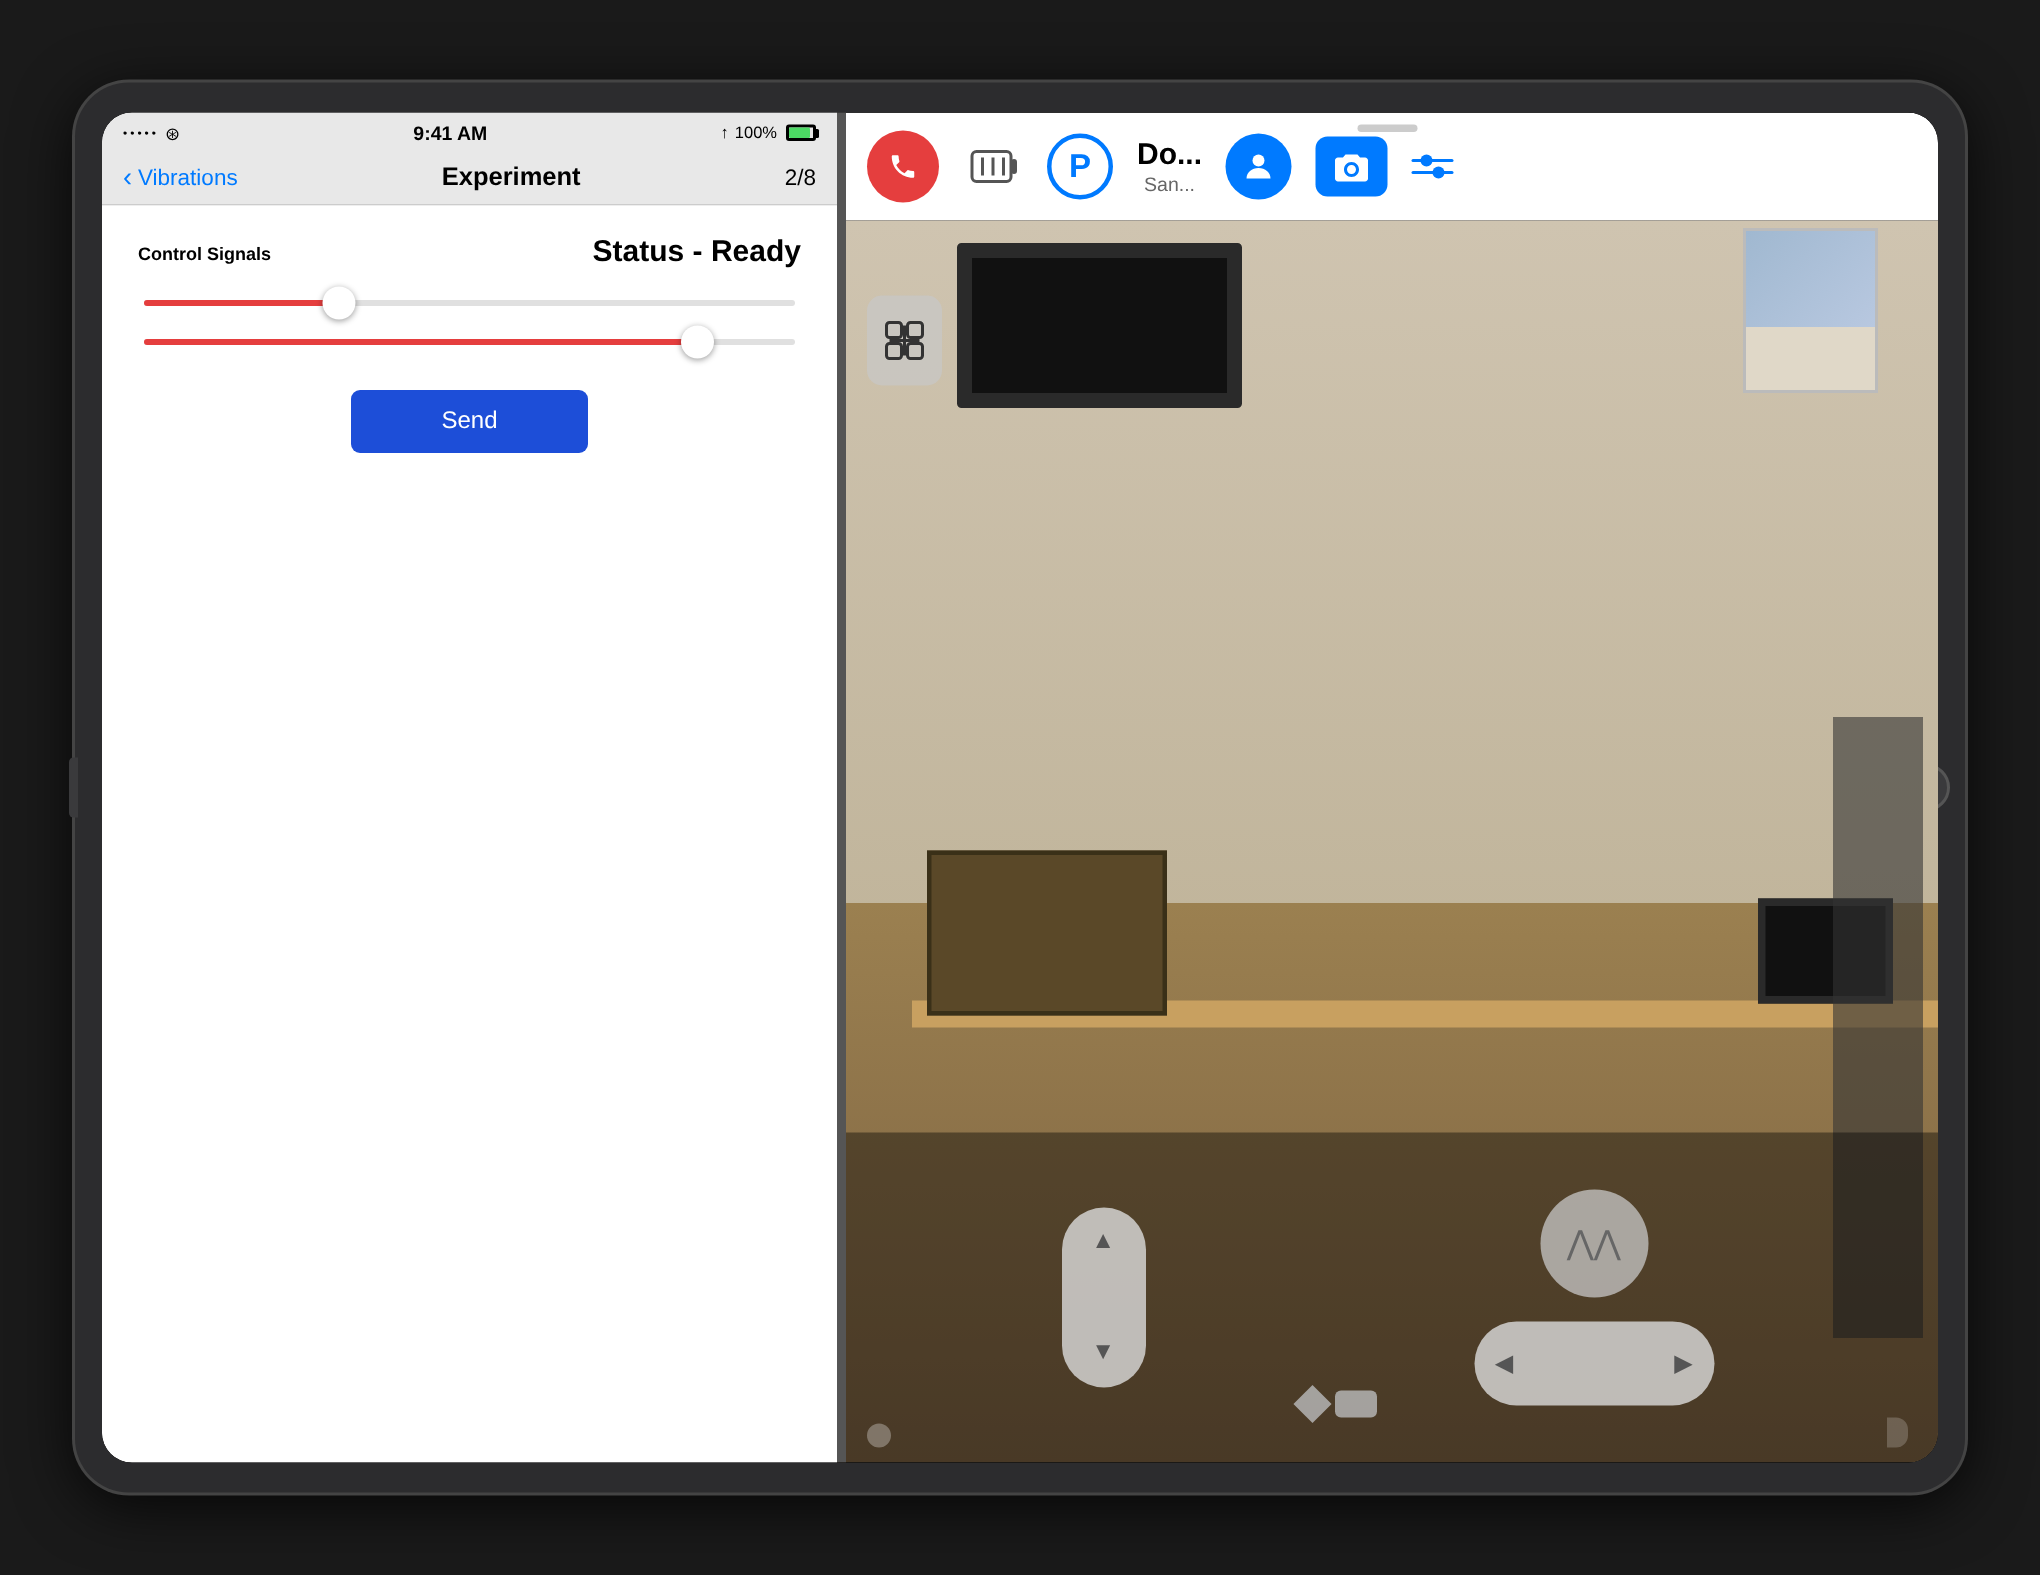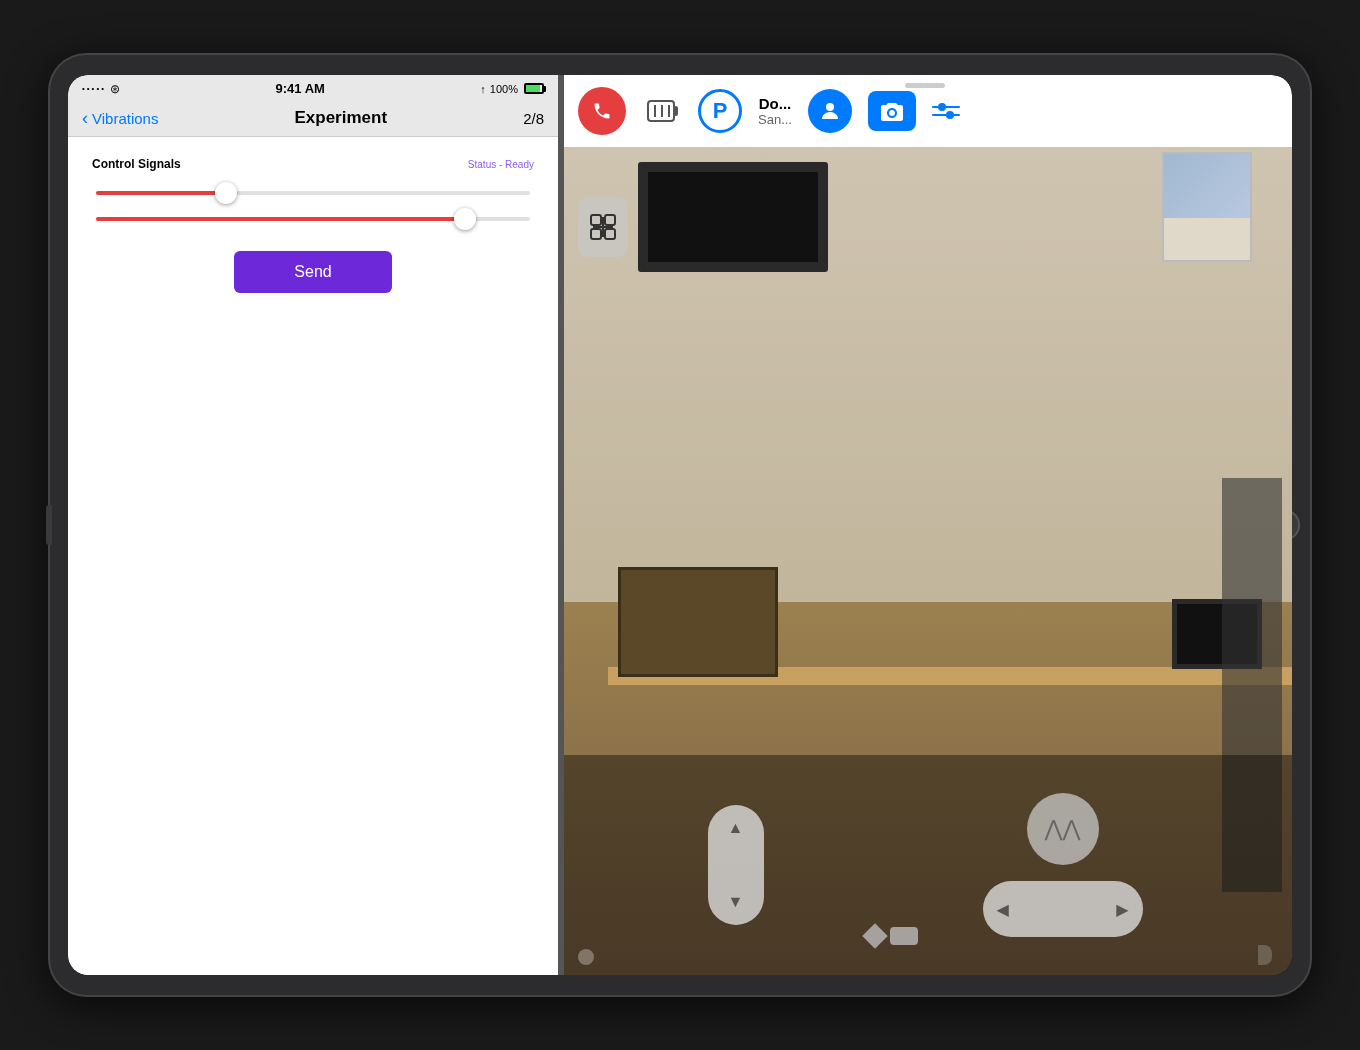--- a/index.html
+++ b/index.html
@@ -139,22 +139,23 @@
       align-items: center;
       justify-content: space-between;
       margin-bottom: 20px;
     }
     .section-title {
       font-size: 12px;
       font-weight: 700;
       color: #000;
     }
     .status-text {
-      font-size: 10px;
-      color: #8b5cf6;
+      font-size: 20px;
+      color: #000000;
+      font-weight: bold;
     }
 
     
     .signal-buttons {
       display: flex;
       gap: 16px;
       margin-bottom: 28px;
       justify-content: center;
     }
     .signal-btn {
@@ -205,21 +206,21 @@
       cursor: pointer;
     }
 
     
     .send-btn-wrap {
       display: flex;
       justify-content: center;
       margin-top: 30px;
     }
     .send-btn {
-      background: #6d28d9;
+      background: #1d4ed8;
       color: #fff;
       border: none;
       border-radius: 6px;
       padding: 12px 60px;
       font-size: 16px;
       font-weight: 500;
       cursor: pointer;
     }
 
     
@@ -291,21 +292,21 @@
       color: #007aff;
       font-size: 22px;
       font-weight: 700;
     }
     .tb-name-group {
       display: flex;
       flex-direction: column;
       cursor: pointer;
     }
     .tb-name-top {
-      font-size: 15px;
+      font-size: 20px;
       font-weight: 600;
       color: #000;
     }
     .tb-name-sub {
       font-size: 13px;
       color: #666;
     }
     .tb-avatar {
       width: 44px;
       height: 44px;

